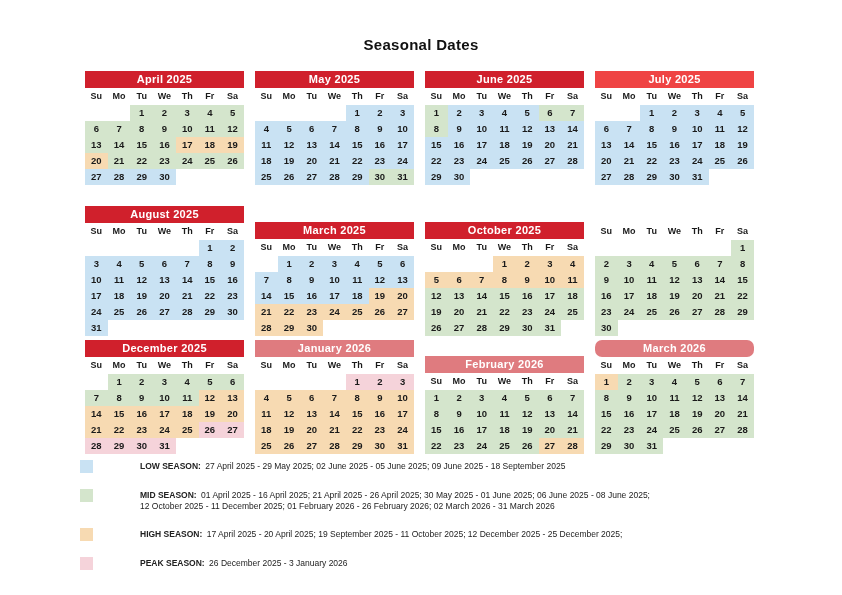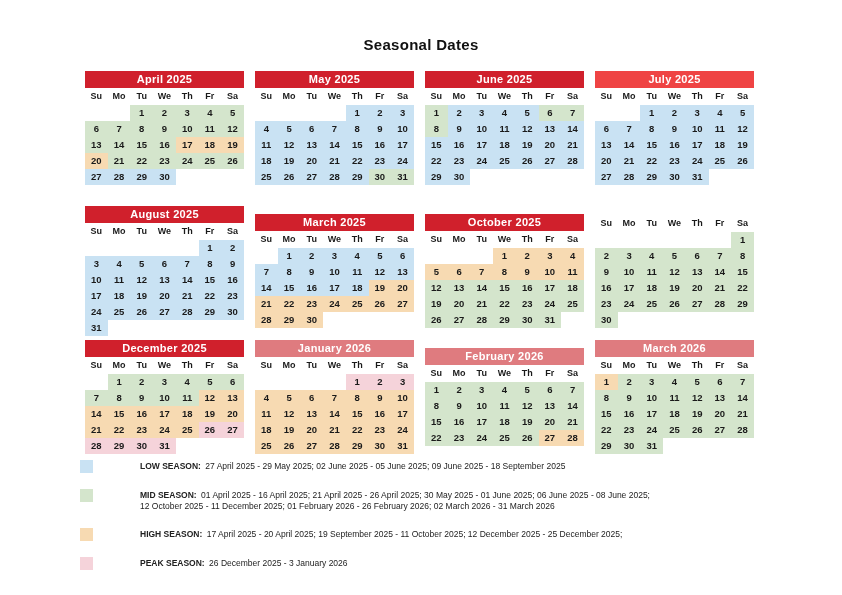--- a/index.html
+++ b/index.html
@@ -20,21 +20,21 @@
     color: #111111;
   }
   .calendar-grid {
     position: absolute;
     left: 85px; top: 71px;
     width: 669px;
   }
   .cal-row {
     display: flex;
     gap: 11px;
-    align-items: center;
+    align-items: flex-end;
   }
   .cal-row-0 { margin-bottom: 21px; }
   .cal-row-1 { margin-bottom: 4px; }
   .month { width: 159px; }
   .month-header {
     height: 17px; line-height: 17px;
     text-align: center;
     color: #ffffff;
     font-weight: 700;
     font-size: 11px;
@@ -717,21 +717,21 @@
           <div class="cell" style="background: rgb(212, 229, 204); color: rgb(26, 26, 26);">22</div>
           <div class="cell" style="background: rgb(212, 229, 204); color: rgb(26, 26, 26);">23</div>
           <div class="cell" style="background: rgb(212, 229, 204); color: rgb(26, 26, 26);">24</div>
           <div class="cell" style="background: rgb(212, 229, 204); color: rgb(26, 26, 26);">25</div>
           <div class="cell" style="background: rgb(212, 229, 204); color: rgb(26, 26, 26);">26</div>
           <div class="cell" style="background: rgb(247, 218, 178); color: rgb(26, 26, 26);">27</div>
           <div class="cell" style="background: rgb(247, 218, 178); color: rgb(26, 26, 26);">28</div>
         </div>
       </div>
       <div class="month">
-        <div class="month-header" style="background: rgb(223, 123, 127); color: rgb(255, 255, 255);">March 2026</div>
+        <div class="month-header" style="background: rgb(223, 123, 127); color: rgb(255, 255, 255); border-radius: 7px;">March 2026</div>
         <div class="week-row weekday-row">
           <div class="cell">Su</div>
           <div class="cell">Mo</div>
           <div class="cell">Tu</div>
           <div class="cell">We</div>
           <div class="cell">Th</div>
           <div class="cell">Fr</div>
           <div class="cell">Sa</div>
         </div>
         <div class="week-row">

